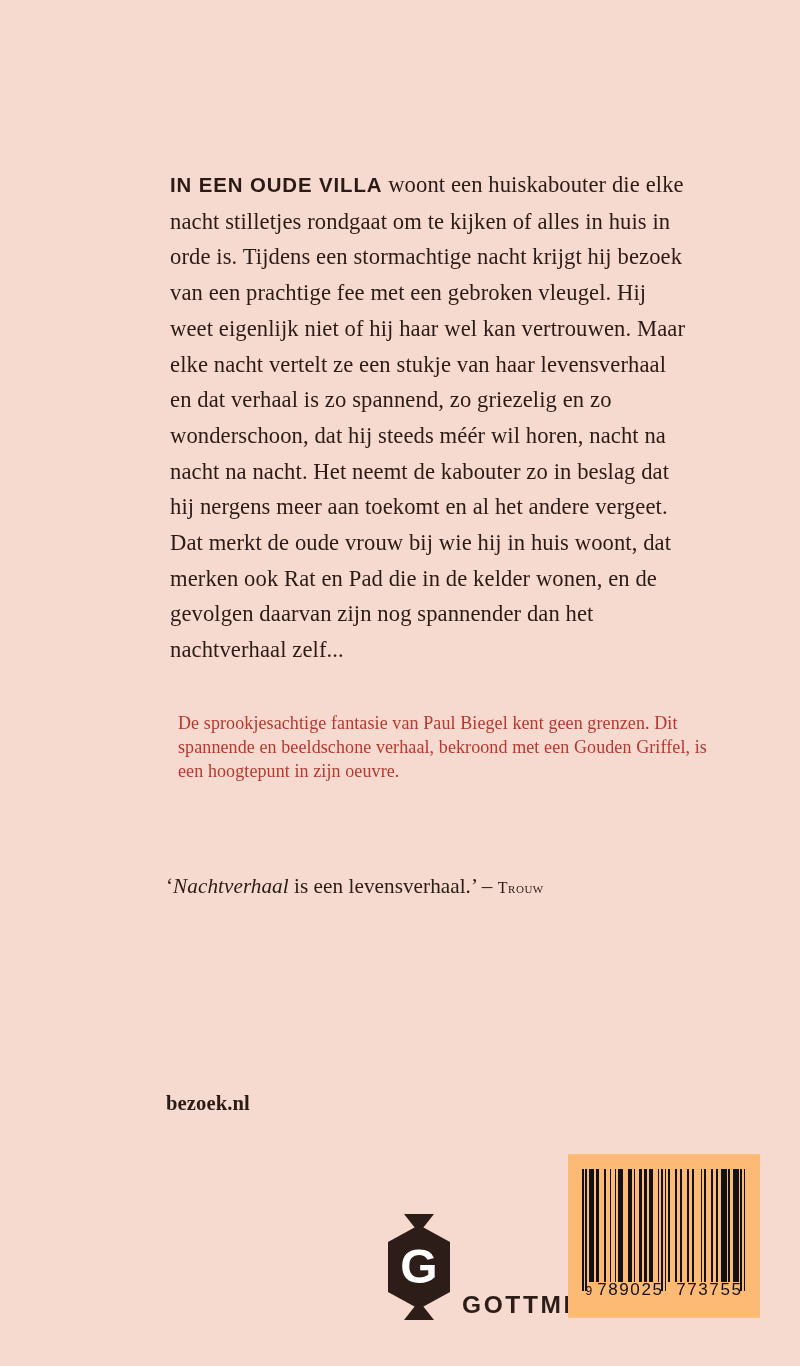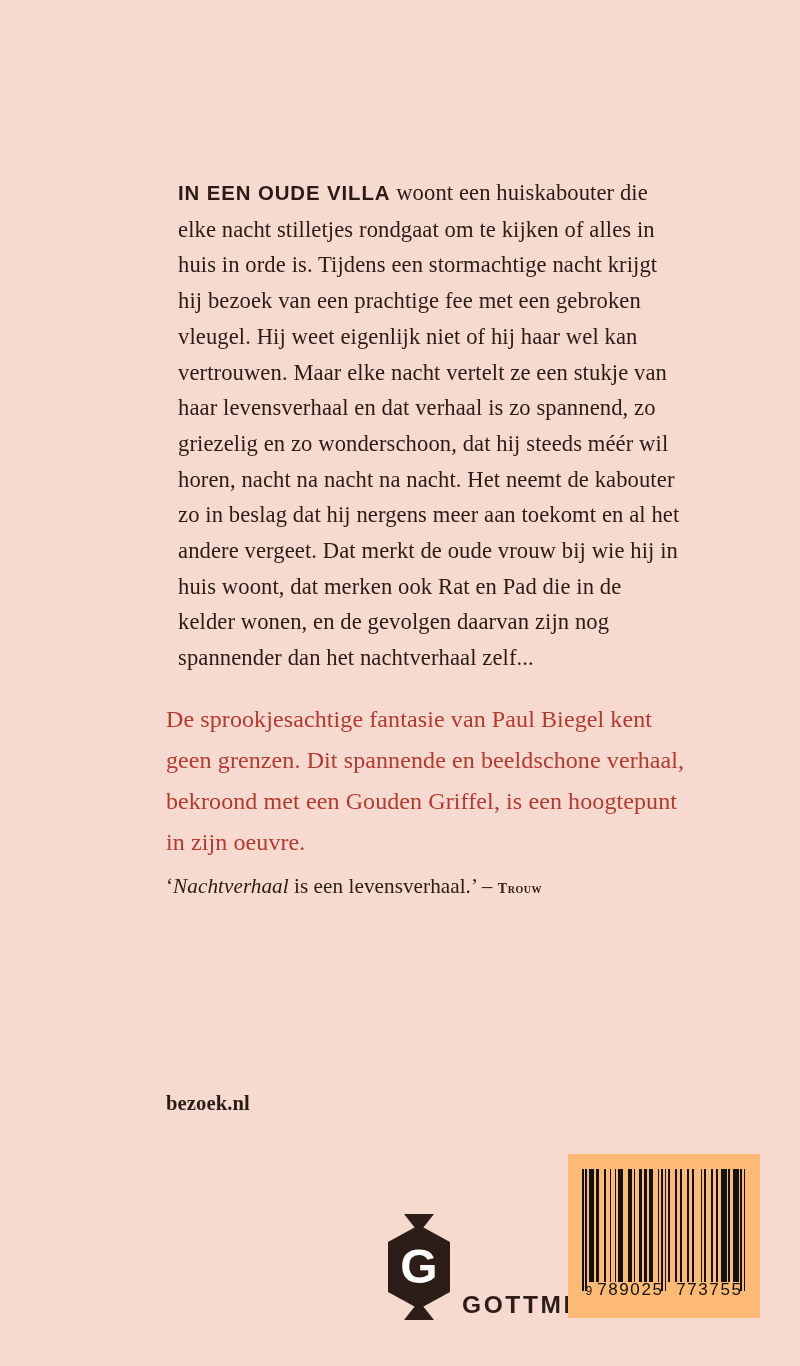--- a/index.html
+++ b/index.html
@@ -27,41 +27,41 @@
     top: 163px;
     width: 528px;
   }
 
   
   .blurb {
     font-size: 22.6px;
     line-height: 35.7px;
     color: #2b1b16;
     letter-spacing: 0.1px;
-    margin: 12px;
+    margin: 4px;
     text-align: left;
   }
   .blurb .lead {
     font-family: "Liberation Sans", sans-serif;
     font-weight: bold;
     font-size: 20.4px;
     letter-spacing: 0.9px;
     text-transform: uppercase;
     color: #2b1b16;
   }
 
   
   .red-para {
-    margin: 0;
+    margin: 12px;
     position: absolute;
     left: 0;
     top: 536px;
     width: 532px;
-    font-size: 24px;
-    line-height: 41px;
+    font-size: 18px;
+    line-height: 24px;
     color: #b6382f;
     letter-spacing: 0.1px;
   }
 
   
   .quote {
     margin: 0;
     position: absolute;
     left: 0;
     font-size: 21.2px;
@@ -69,23 +69,22 @@
     color: #2b1b16;
     letter-spacing: 0.05px;
   }
   .quote-1 { top: 706px; width: 520px; }
   .quote-2 { top: 782px; width: 516px; }
   .quote em {
     font-style: italic;
   }
   .smallcaps {
     font-variant: small-caps;
-    font-size: 14px;
+    font-size: 16px;
     letter-spacing: 0.5px;
-    font-weight: bold;
   }
 
   
   .urls {
     position: absolute;
     left: 0;
     top: 923px;
     font-weight: bold;
     font-size: 20.6px;
     line-height: 34px;

